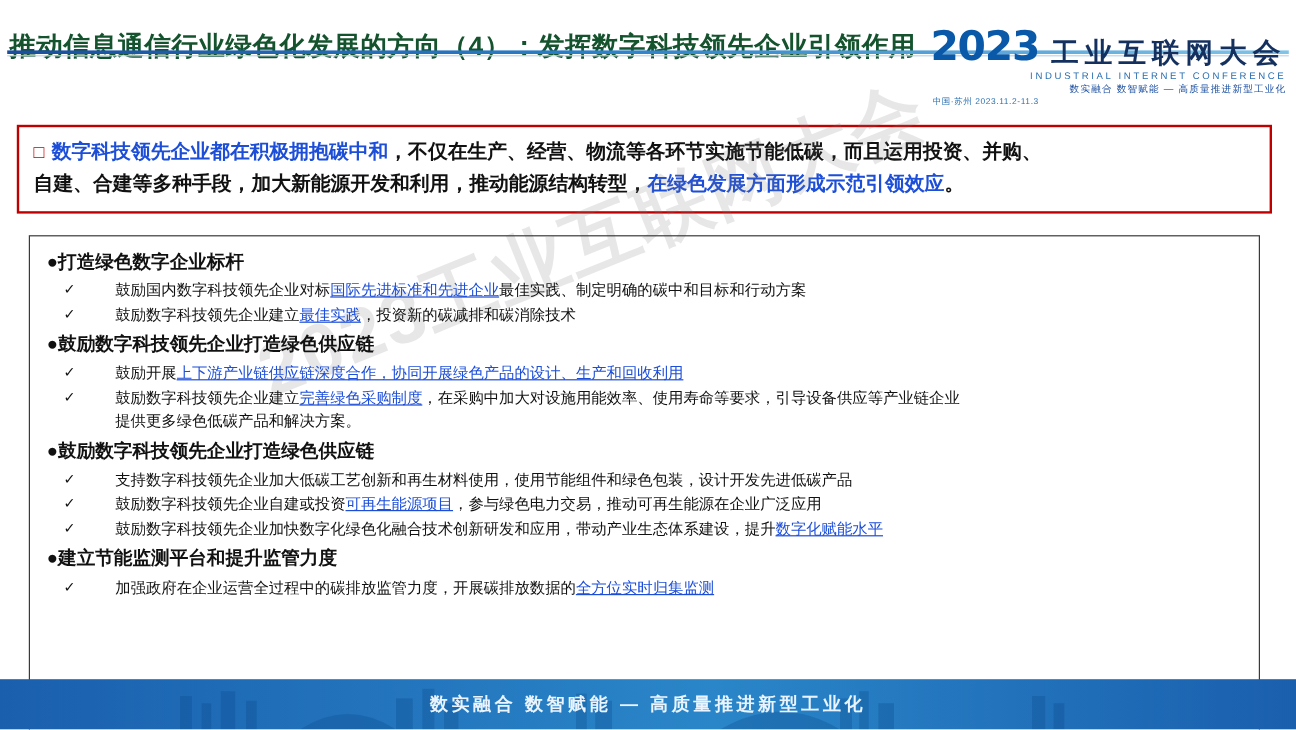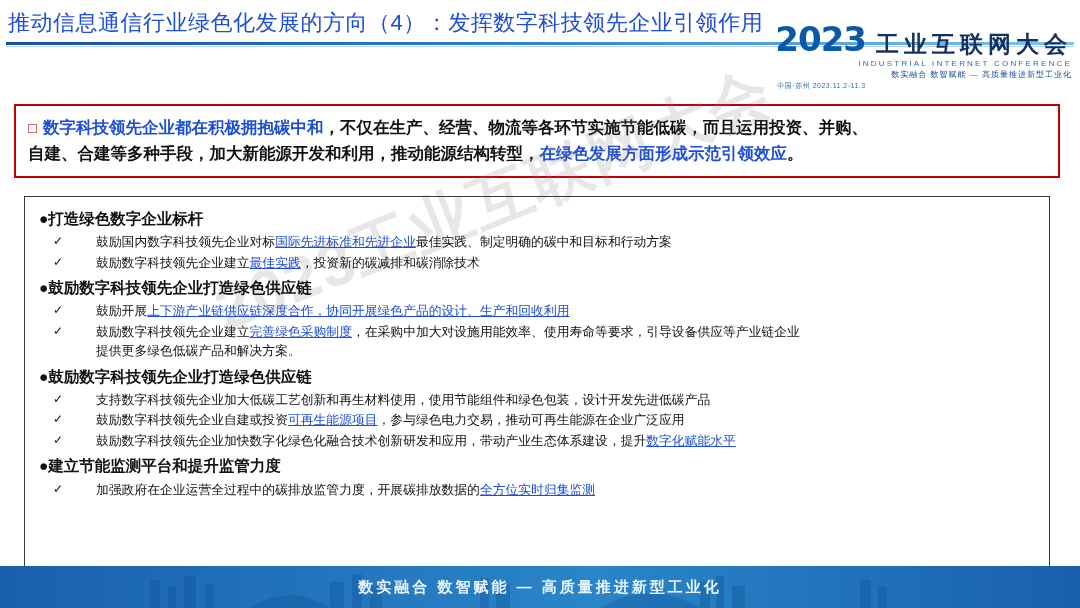--- a/index.html
+++ b/index.html
@@ -12,24 +12,24 @@
     background: #ffffff;
     font-family: "Liberation Sans", sans-serif;
     overflow: hidden;
     position: relative;
   }
 
   
   .slide-title {
     position: absolute;
     left: 8px;
-    top: 8px;
+    top: 24px;
     font-size: 22px;
-    font-weight: normal;
-    color: #1d4ed8;
+    font-weight: bold;
+    color: #14532d;
     letter-spacing: 0.5px;
     white-space: nowrap;
   }
   .title-rule {
     position: absolute;
     left: 6px;
     top: 42px;
     width: 1068px;
     height: 3px;
     background: linear-gradient(to right, #1a4fa0 0%, #2a7fc9 45%, #7fc4e8 100%);

